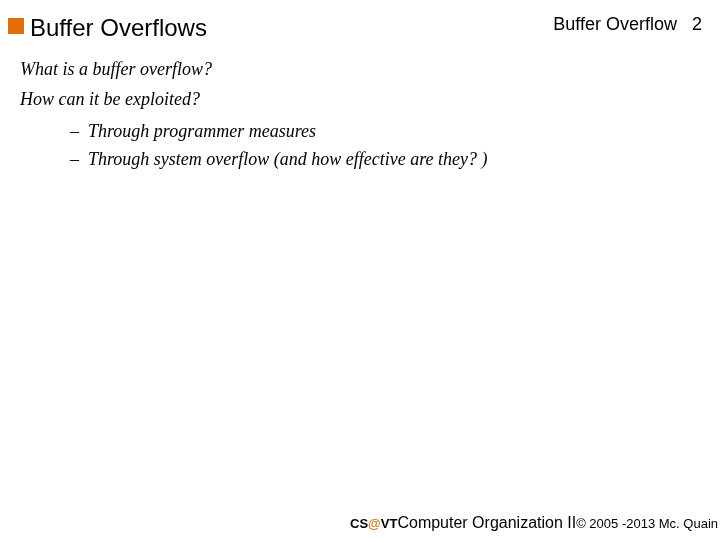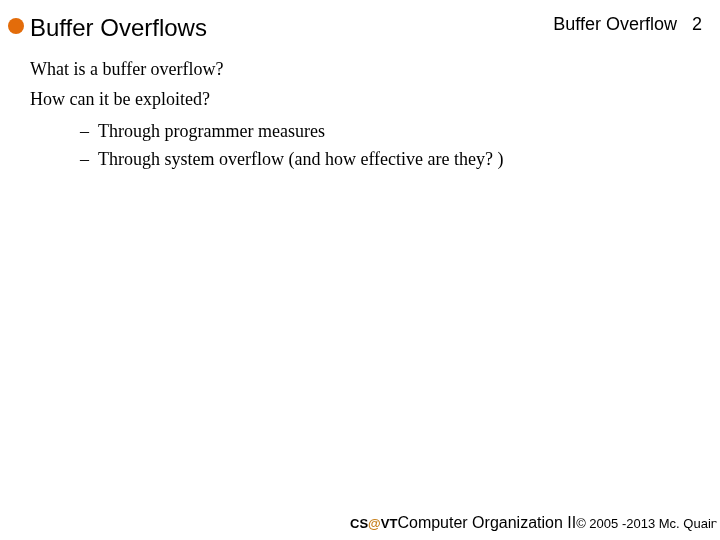--- a/index.html
+++ b/index.html
@@ -1,23 +1,23 @@
 <!DOCTYPE html>
 <html><head>
 <meta charset="utf-8">
 <style>
-  * { box-sizing: border-box; margin: 0; padding: 0; border-radius: 32px; }
+  * { box-sizing: border-box; margin: 0; padding: 0; }
   html, body { width: 720px; height: 540px; font-family: "Times New Roman", Times, serif; background: #fff; color: #000; }
   .slide { position: relative; width: 720px; height: 540px; }
   .header { position: absolute; top: 8px; left: 0; right: 8px; }
   .accent { position: absolute; top: 10px; left: 8px; width: 16px; height: 16px; background: #e36c0a; }
   .title-main { position: absolute; top: 6px; left: 30px; font-size: 24px; font-family: Arial, Helvetica, sans-serif; font-weight: 400; color: #000; }
   .header-right { position: absolute; top: 6px; right: 10px; font-size: 18px; font-family: Arial, Helvetica, sans-serif; }
   .header-right-label { margin-right: 10px; margin-top: 24px; }
-  .body { position: absolute; top: 56px; left: 30px; right: 20px; font-size: 18px; line-height: 1.45; }
+  .body { position: absolute; top: 56px; left: 20px; right: 20px; font-size: 18px; line-height: 1.45; font-style: italic; }
   .body p { margin-bottom: 4px; }
   .sublist { margin-top: 6px; margin-left: 50px; }
   .subitem { display: flex; margin-bottom: 2px; }
   .dash { width: 18px; }
   .footer { position: absolute; bottom: 8px; left: 10px; right: 2px; font-family: Arial, Helvetica, sans-serif; font-size: 13px; display: flex; justify-content: flex-end; align-items: baseline; }
   .footer-left .vt-accent { color: #c77f1a; font-weight: 700; }
   .footer-left .cs, .footer-left .vt { font-weight: 700; }
   .footer-center { font-size: 16px; font-weight: 400; }
   .footer-right { font-size: 13px; margin-top: 29px; }
 </style>

